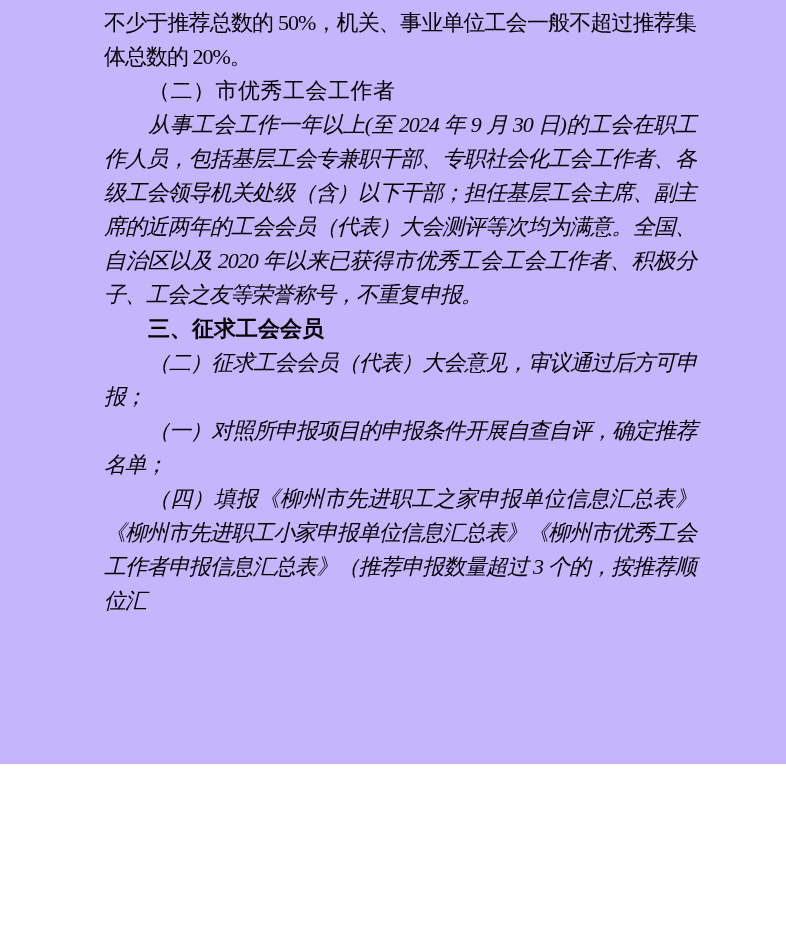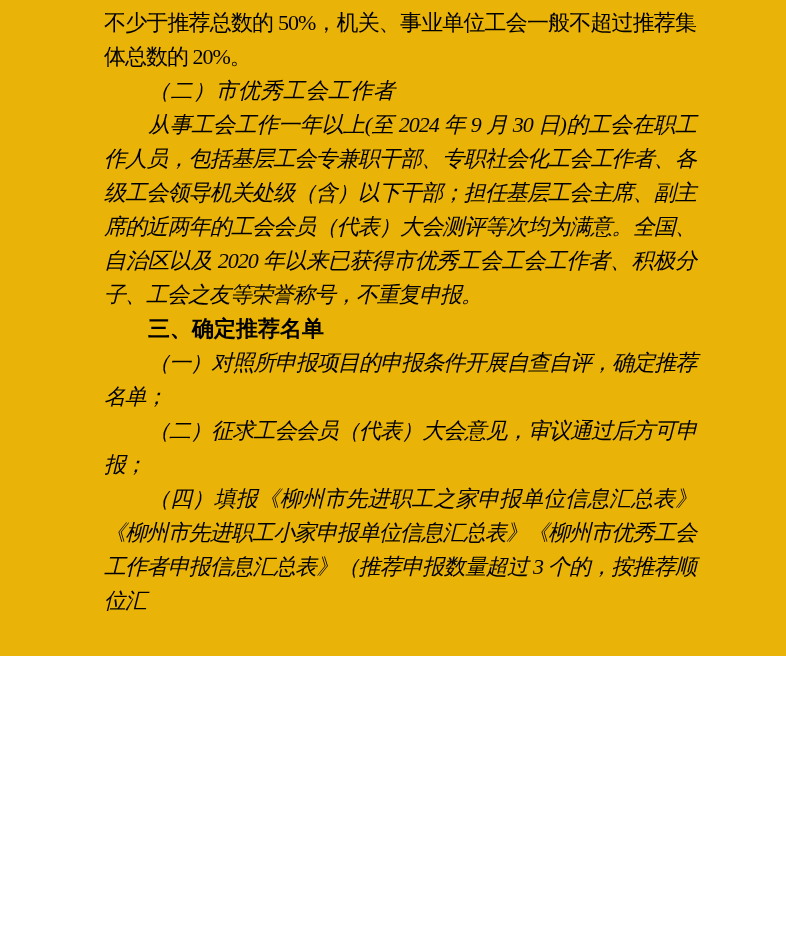--- a/index.html
+++ b/index.html
@@ -3,22 +3,22 @@
 <meta charset="utf-8">
 <style>
   html, body {
     margin: 0;
     padding: 0;
     background: #ffffff;
   }
   .page {
     position: relative;
     width: 786px;
-    height: 656px;
-    background: #eab308;
+    height: 764px;
+    background: #c4b5fd;
     overflow: hidden;
     font-family: "Liberation Serif", "DejaVu Serif", serif;
     color: #000000;
   }
   .content {
     position: absolute;
     left: 104px;
     top: 6px;
     width: 592px;
     font-size: 22px;
@@ -34,21 +34,20 @@
   .para {
     text-indent: 2em;
     font-style: italic;
   }
   .para-continuation {
     text-indent: 0;
   }
   .subheading {
     text-indent: 2em;
     letter-spacing: 0.5px;
-    font-style: italic;
   }
   .heading-bold {
     text-indent: 2em;
     font-family: "Liberation Sans", "DejaVu Sans", sans-serif;
     font-weight: bold;
     letter-spacing: 0;
   }
   .tight {
     letter-spacing: -1.4px;
   }
@@ -63,20 +62,20 @@
   }
 </style>
 </head>
 <body>
 
 <div class="page">
   <div class="content">
     <p class="para-continuation">不少于推荐总数的 50%，机关、事业单位工会一般不超过推荐集体总数的 20%。</p>
     <p class="subheading">（二）市优秀工会工作者</p>
     <p class="para">从事工会工作一年以上(至 2024 年 9 月 30 日)的工会在职工作人员，包括基层工会专兼职干部、专职社会化工会工作者、各级工会领导机关处级（含）以下干部；担任基层工会主席、副主席的近两年的工会会员（代表）大会测评等次均为满意。全国、自治区以及 2020 年以来已获得市优秀工会工会工作者、积极分子、工会之友等荣誉称号，不重复申报。</p>
-    <p class="heading-bold">三、确定推荐名单</p>
+    <p class="heading-bold">三、征求工会会员</p>
+    <p class="para tight">（二）征求工会会员（代表）大会意见，审议通过后方可申报；</p>
     <p class="para tight">（一）对照所申报项目的申报条件开展自查自评，确定推荐名单；</p>
-    <p class="para tight">（二）征求工会会员（代表）大会意见，审议通过后方可申报；</p>
     <p class="para">（四）填报《柳州市先进职工之家申报单位信息汇总表》《柳州市先进职工小家申报单位信息汇总表》《柳州市优秀工会工作者申报信息汇总表》（推荐申报数量超过 3 个的，按推荐顺位汇</p>
   </div>
 
   <div class="page-footer">— 3 —</div>
 </div>
 
 </body></html>

